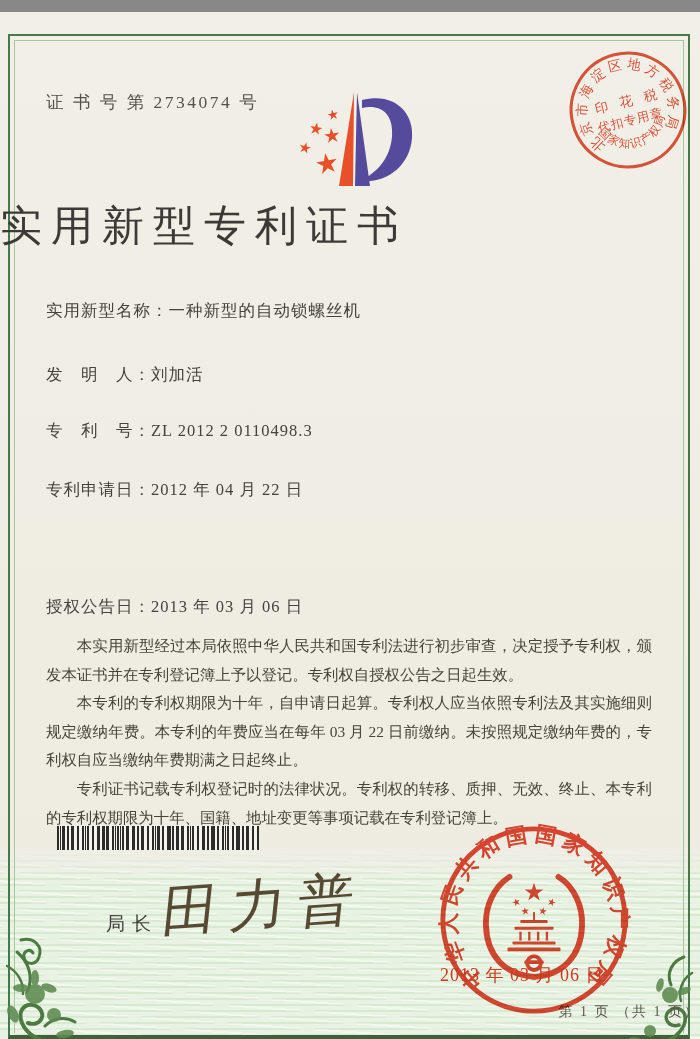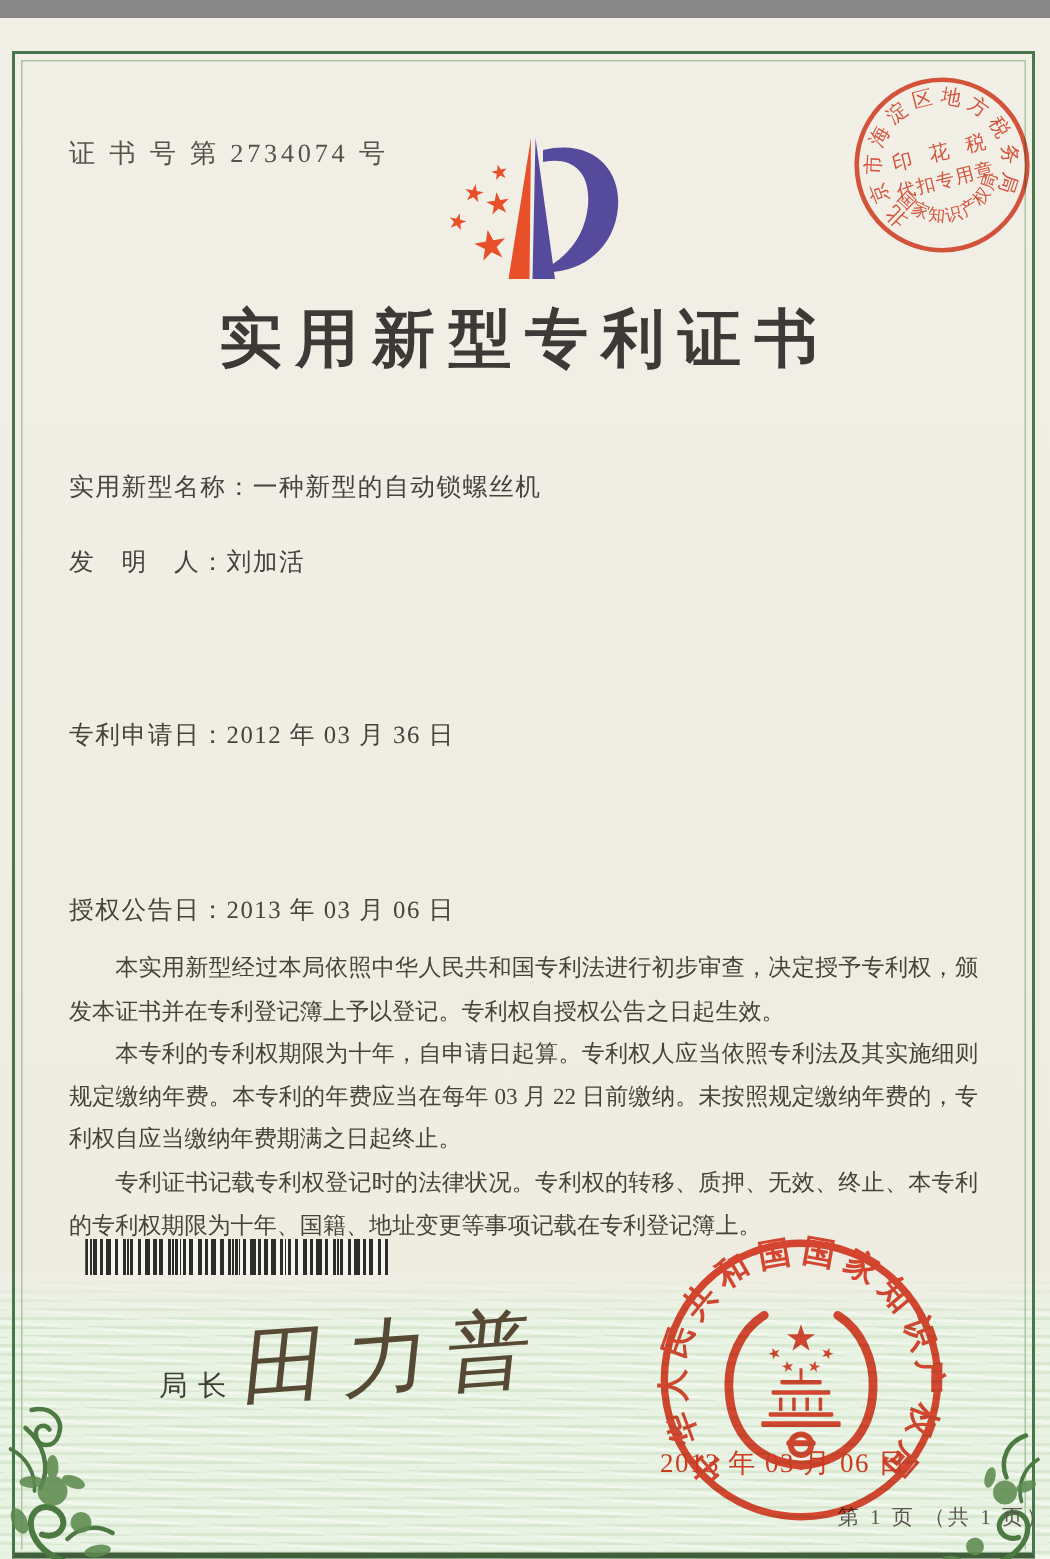--- a/index.html
+++ b/index.html
@@ -18,35 +18,35 @@
   .band-fade{position:absolute;left:0;right:0;top:836px;height:34px;
     background:linear-gradient(180deg,#f0ede4 0%,rgba(240,237,228,0) 100%);}
   .below-rule{position:absolute;left:0;right:0;top:1028px;bottom:0;background:#eceadf;}
   
   .frame{position:absolute;left:8px;top:22px;right:10px;bottom:12px;
     border:2px solid #47784b;border-bottom:4px solid #415f3b;pointer-events:none;}
   .frame-inner{position:absolute;left:14px;top:28px;right:16px;bottom:18px;
     border:1px solid #a8c7a0;border-bottom:none;pointer-events:none;}
   
   .cert-no{position:absolute;left:46px;top:78px;font-size:17.5px;letter-spacing:2.5px;color:#56524a;}
-  .title{position:absolute;left:0;right:0;top:186px;text-align:center;font-size:42px;
-    font-weight:700;letter-spacing:9px;color:#3c3a36;}
+  .title{position:absolute;left:0;right:0;top:186px;font-size:42px;
+    font-weight:400;letter-spacing:9px;color:#3c3a36;}
   
   .logo{position:absolute;left:270px;top:72px;width:170px;height:112px;}
   
   .tax-stamp{position:absolute;left:566px;top:36px;width:124px;height:124px;
     transform:rotate(-14deg);mix-blend-mode:multiply;opacity:.92;}
   .tax-stamp text{font-family:"Liberation Serif","DejaVu Serif",serif;fill:#dd4a30;}
   .ts-top{font-size:13px;letter-spacing:4px;}
   .ts-bottom{font-size:11px;letter-spacing:1px;}
   .ts-c1{font-size:13px;letter-spacing:4px;}
   .ts-c2{font-size:12px;letter-spacing:1px;}
   
   .field{position:absolute;left:46px;font-size:16.5px;letter-spacing:1px;color:#46423c;white-space:nowrap;}
-  .f0{top:302px}.f1{top:352px}.f2{top:408px}.f3{top:467px}.f4{top:523px}.f5{top:584px}
+  .f0{top:288px}.f1{top:352px}.f2{top:408px}.f3{top:467px}.f4{top:523px}.f5{top:584px}
   .redacted{display:inline-block;width:235px;height:22px;vertical-align:-5px;border-radius:3px;
     background:linear-gradient(90deg,rgba(229,226,218,.95),rgba(243,241,235,.9) 30%,rgba(226,223,215,.95) 55%,rgba(243,241,235,.9) 80%,rgba(222,219,211,.95));
     filter:blur(2.2px);}
   
   .paras{position:absolute;left:46px;right:48px;top:620px;font-size:15.4px;line-height:28.6px;
     text-align:justify;color:#474339;}
   .paras p{margin:0;text-indent:2em;font-family:Liberation Serif, serif;}
   
   .barcode{position:absolute;left:57px;top:814px;width:202px;height:24px;background:
     repeating-linear-gradient(90deg,#2c2c28 0 2px,transparent 2px 5px),
@@ -118,22 +118,25 @@
   </div>
 
   <div class="title z4">实用新型专利证书</div>
 
   <div class="field f0 z4">
     <span>实用新型名称：</span><span>一种新型的自动锁螺丝机</span>
   </div>
   <div class="field f1 z4">
     <span>发　明　人：</span><span>刘加活</span>
   </div>
+  <div class="field f2 z4">
+    <span>专　利　号：</span><span>ZL 2012 2 0110498.3</span>
+  </div>
   <div class="field f3 z4">
-    <span>专利申请日：</span><span>2012 年 03 月 36 日</span>
+    <span>专利申请日：</span><span>2012 年 04 月 22 日</span>
   </div>
   <div class="field f5 z4">
     <span>授权公告日：</span><span>2013 年 03 月 06 日</span>
   </div>
 
   <div class="paras z4">
     <p>本实用新型经过本局依照中华人民共和国专利法进行初步审查，决定授予专利权，颁发本证书并在专利登记簿上予以登记。专利权自授权公告之日起生效。</p>
     <p>本专利的专利权期限为十年，自申请日起算。专利权人应当依照专利法及其实施细则规定缴纳年费。本专利的年费应当在每年 03 月 22 日前缴纳。未按照规定缴纳年费的，专利权自应当缴纳年费期满之日起终止。</p>
     <p>专利证书记载专利权登记时的法律状况。专利权的转移、质押、无效、终止、本专利的专利权期限为十年、国籍、地址变更等事项记载在专利登记簿上。</p>
   </div>

